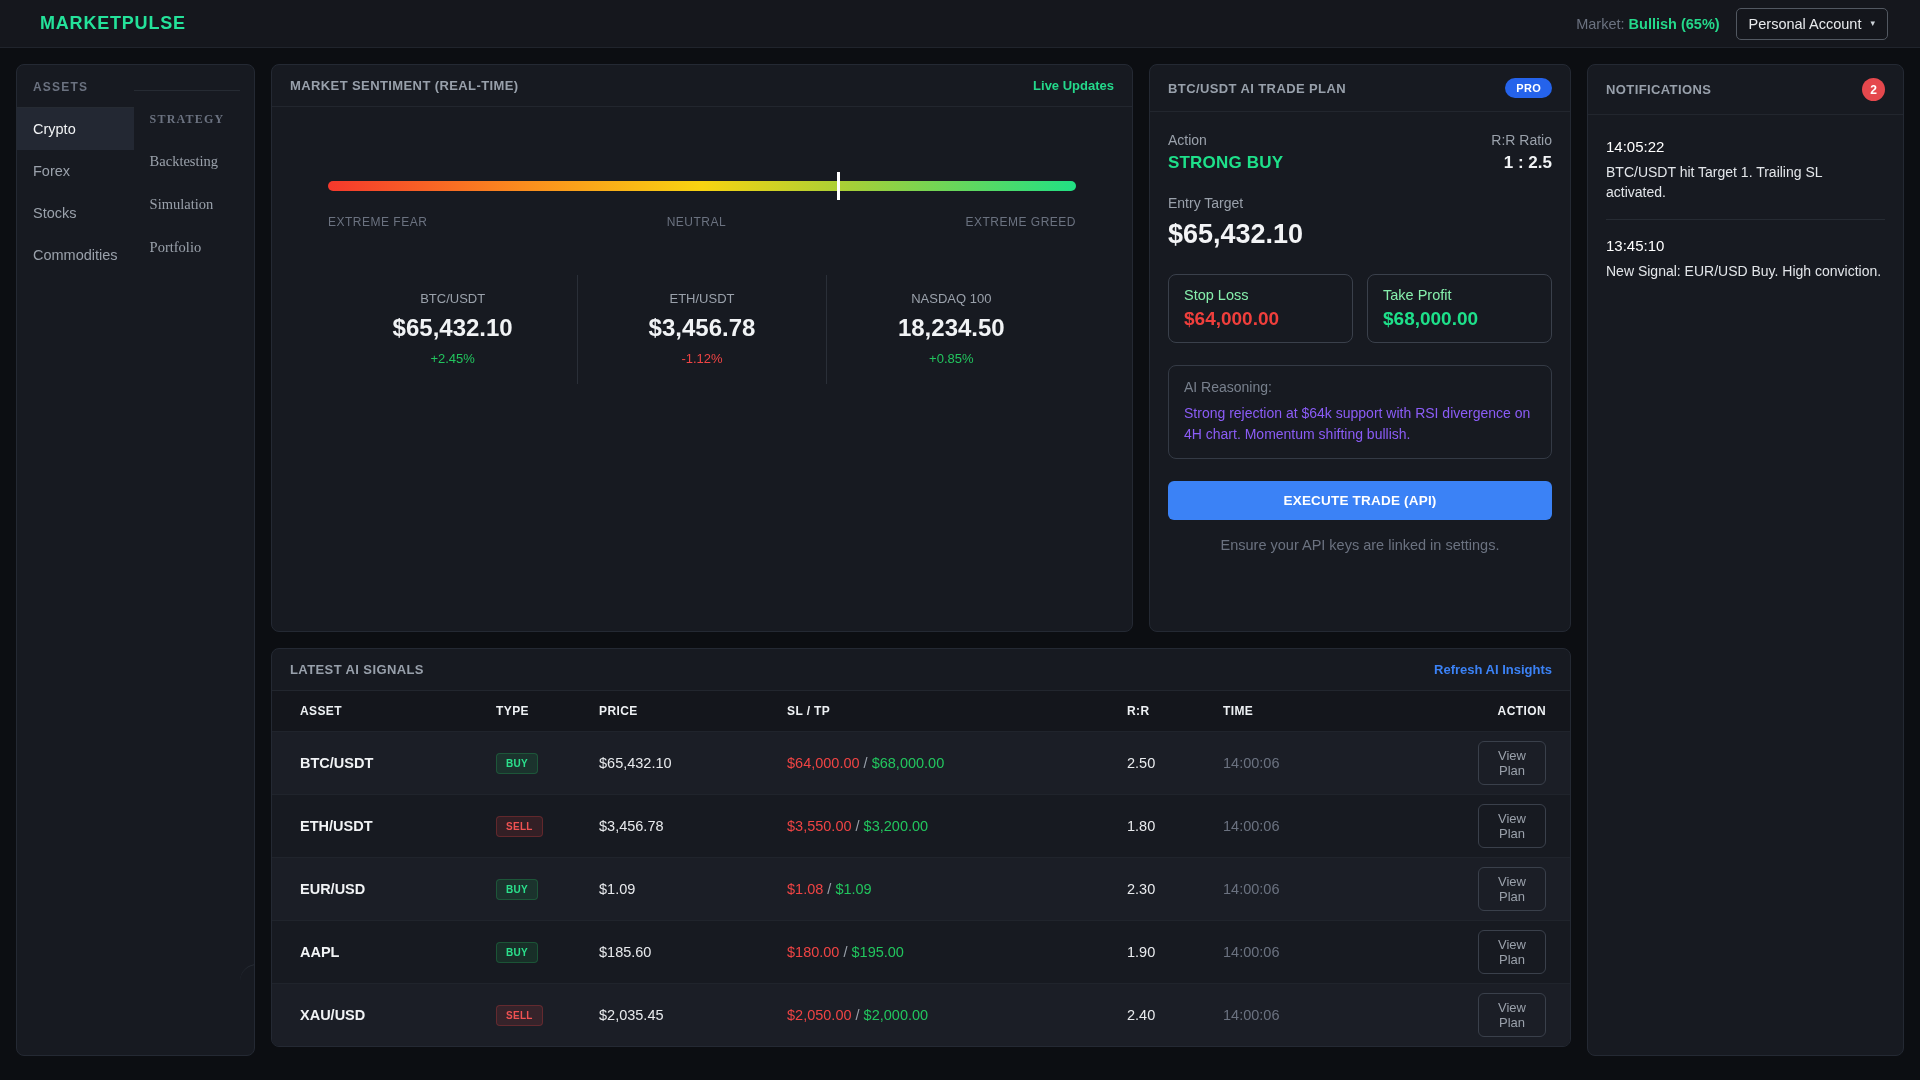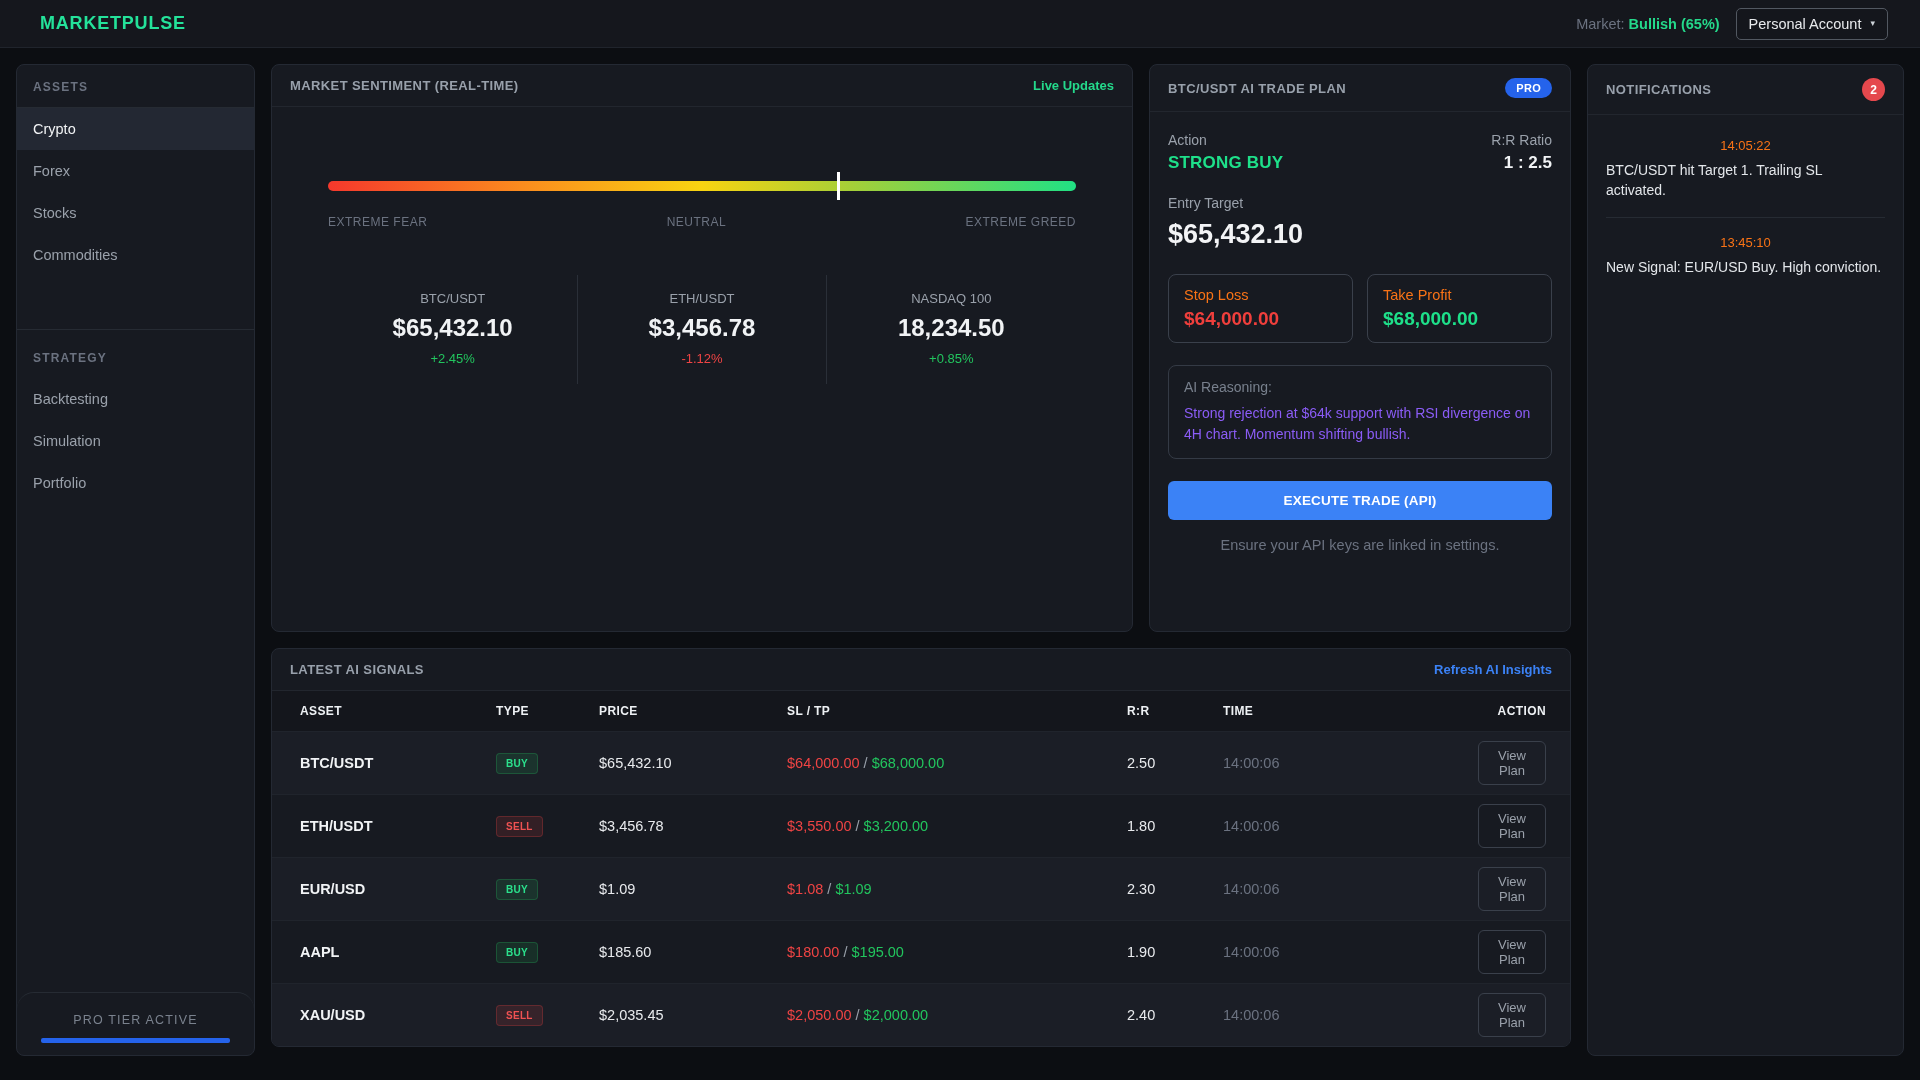--- a/index.html
+++ b/index.html
@@ -32,28 +32,28 @@
   .app {
     height:1024px; display:grid; grid-template-columns:239px 1fr 317px;
     gap:16px; padding:16px;
   }
   .panel {
     background:#171a21; border:1px solid #242933; border-radius:8px;
     overflow:hidden;
   }
 
   
-  .sidebar { display:flex; flex-direction:column;gap:31px; }
+  .sidebar { display:flex; flex-direction:row; }
   .side-title {
     padding:15px 16px 13px; color:#6b7280; font-size:12px; font-weight:600;
     letter-spacing:1.2px;
   }
   .sec-assets .side-title { border-bottom:1px solid #262b33; }
   .sec-assets { padding-bottom:8px; }
-  .sec-strategy { border-top:1px solid #262b33; margin-top:14px; padding-top:6px; }
+  .sec-strategy { border-top:1px solid #262b33; margin-top:25px; padding-top:6px;font-family:Liberation Serif, serif; }
   .side-item { padding:13px 16px; color:#9aa1ab; font-size:14.5px; cursor:pointer; }
   .side-item.active { background:#232833; color:#f2f4f6; }
   .side-footer {
     margin-top:auto; border-top:1px solid #262b33; padding:20px 24px 12px;
     text-align:center;
     border-radius:17px;
   }
   .side-footer-label { color:#7a828e; font-size:12.5px; letter-spacing:1.2px; }
   .pro-bar { height:5px; background:#2563eb; border-radius:2px; margin-top:11px; }
 
@@ -95,21 +95,21 @@
   .plan-body { padding:20px 18px; }
   .action-row { display:flex; justify-content:space-between; }
   .mini-label { color:#9aa1ab; font-size:14px; }
   .action-value { color:#1ee08a; font-size:17px; font-weight:800; margin-top:5px; letter-spacing:.2px; }
   .rr-block { text-align:right; }
   .rr-value { color:#f1f3f5; font-size:17px; font-weight:800; margin-top:5px; }
   .entry-block { margin-top:22px; }
   .entry-value { color:#f3f4f6; font-size:27px; font-weight:800; margin-top:8px; }
   .sltp-row { margin-top:24px; display:grid; grid-template-columns:1fr 1fr; gap:14px; }
   .sltp-box { border:1px solid #3a404b; border-radius:8px; padding:12px 15px; }
-  .sltp-label { color:#f97316; font-size:14.5px; }
+  .sltp-label { color:#86efac; font-size:14.5px; }
   .sl-value { color:#f03f3c; font-size:19px; font-weight:800; margin-top:5px; }
   .tp-value { color:#1ee08a; font-size:19px; font-weight:800; margin-top:5px; }
   .reasoning-box { margin-top:22px; border:1px solid #343a45; border-radius:8px; padding:13px 15px; }
   .reasoning-label { color:#78808d; font-size:14px; }
   .reasoning-text { color:#8b5cf6; font-size:14px; line-height:1.5; margin-top:8px; }
   .execute-btn {
     margin-top:22px; width:100%; background:#3b82f6; color:#ffffff;
     font-weight:700; font-size:13.5px; padding:12px 0; border:none;
     border-radius:6px; cursor:pointer; letter-spacing:.2px; font-family:inherit;
   }
@@ -144,21 +144,21 @@
   }
 
   
   .notif-badge {
     width:23px; height:23px; border-radius:50%; background:#e5484d; color:#fff;
     font-size:12px; font-weight:700; display:flex; align-items:center; justify-content:center;
   }
   .notif-list { padding:6px 18px 0; }
   .notif-item { padding:17px 0 16px; border-bottom:1px solid #262b33; }
   .notif-item:last-child { border-bottom:none; }
-  .notif-time { color:#f97316; font-size:13px;text-align:center; }
+  .notif-time { color:#ffffff; font-size:15px; }
   .notif-msg { color:#e3e6ea; font-size:14px; line-height:1.45; margin-top:7px; }
 </style>
 </head>
 <body>
 
 <header class="topbar">
   <div class="logo">MARKETPULSE</div>
   <div class="topbar-right">
     <div class="market-line">
       <span class="market-label">Market:</span>

